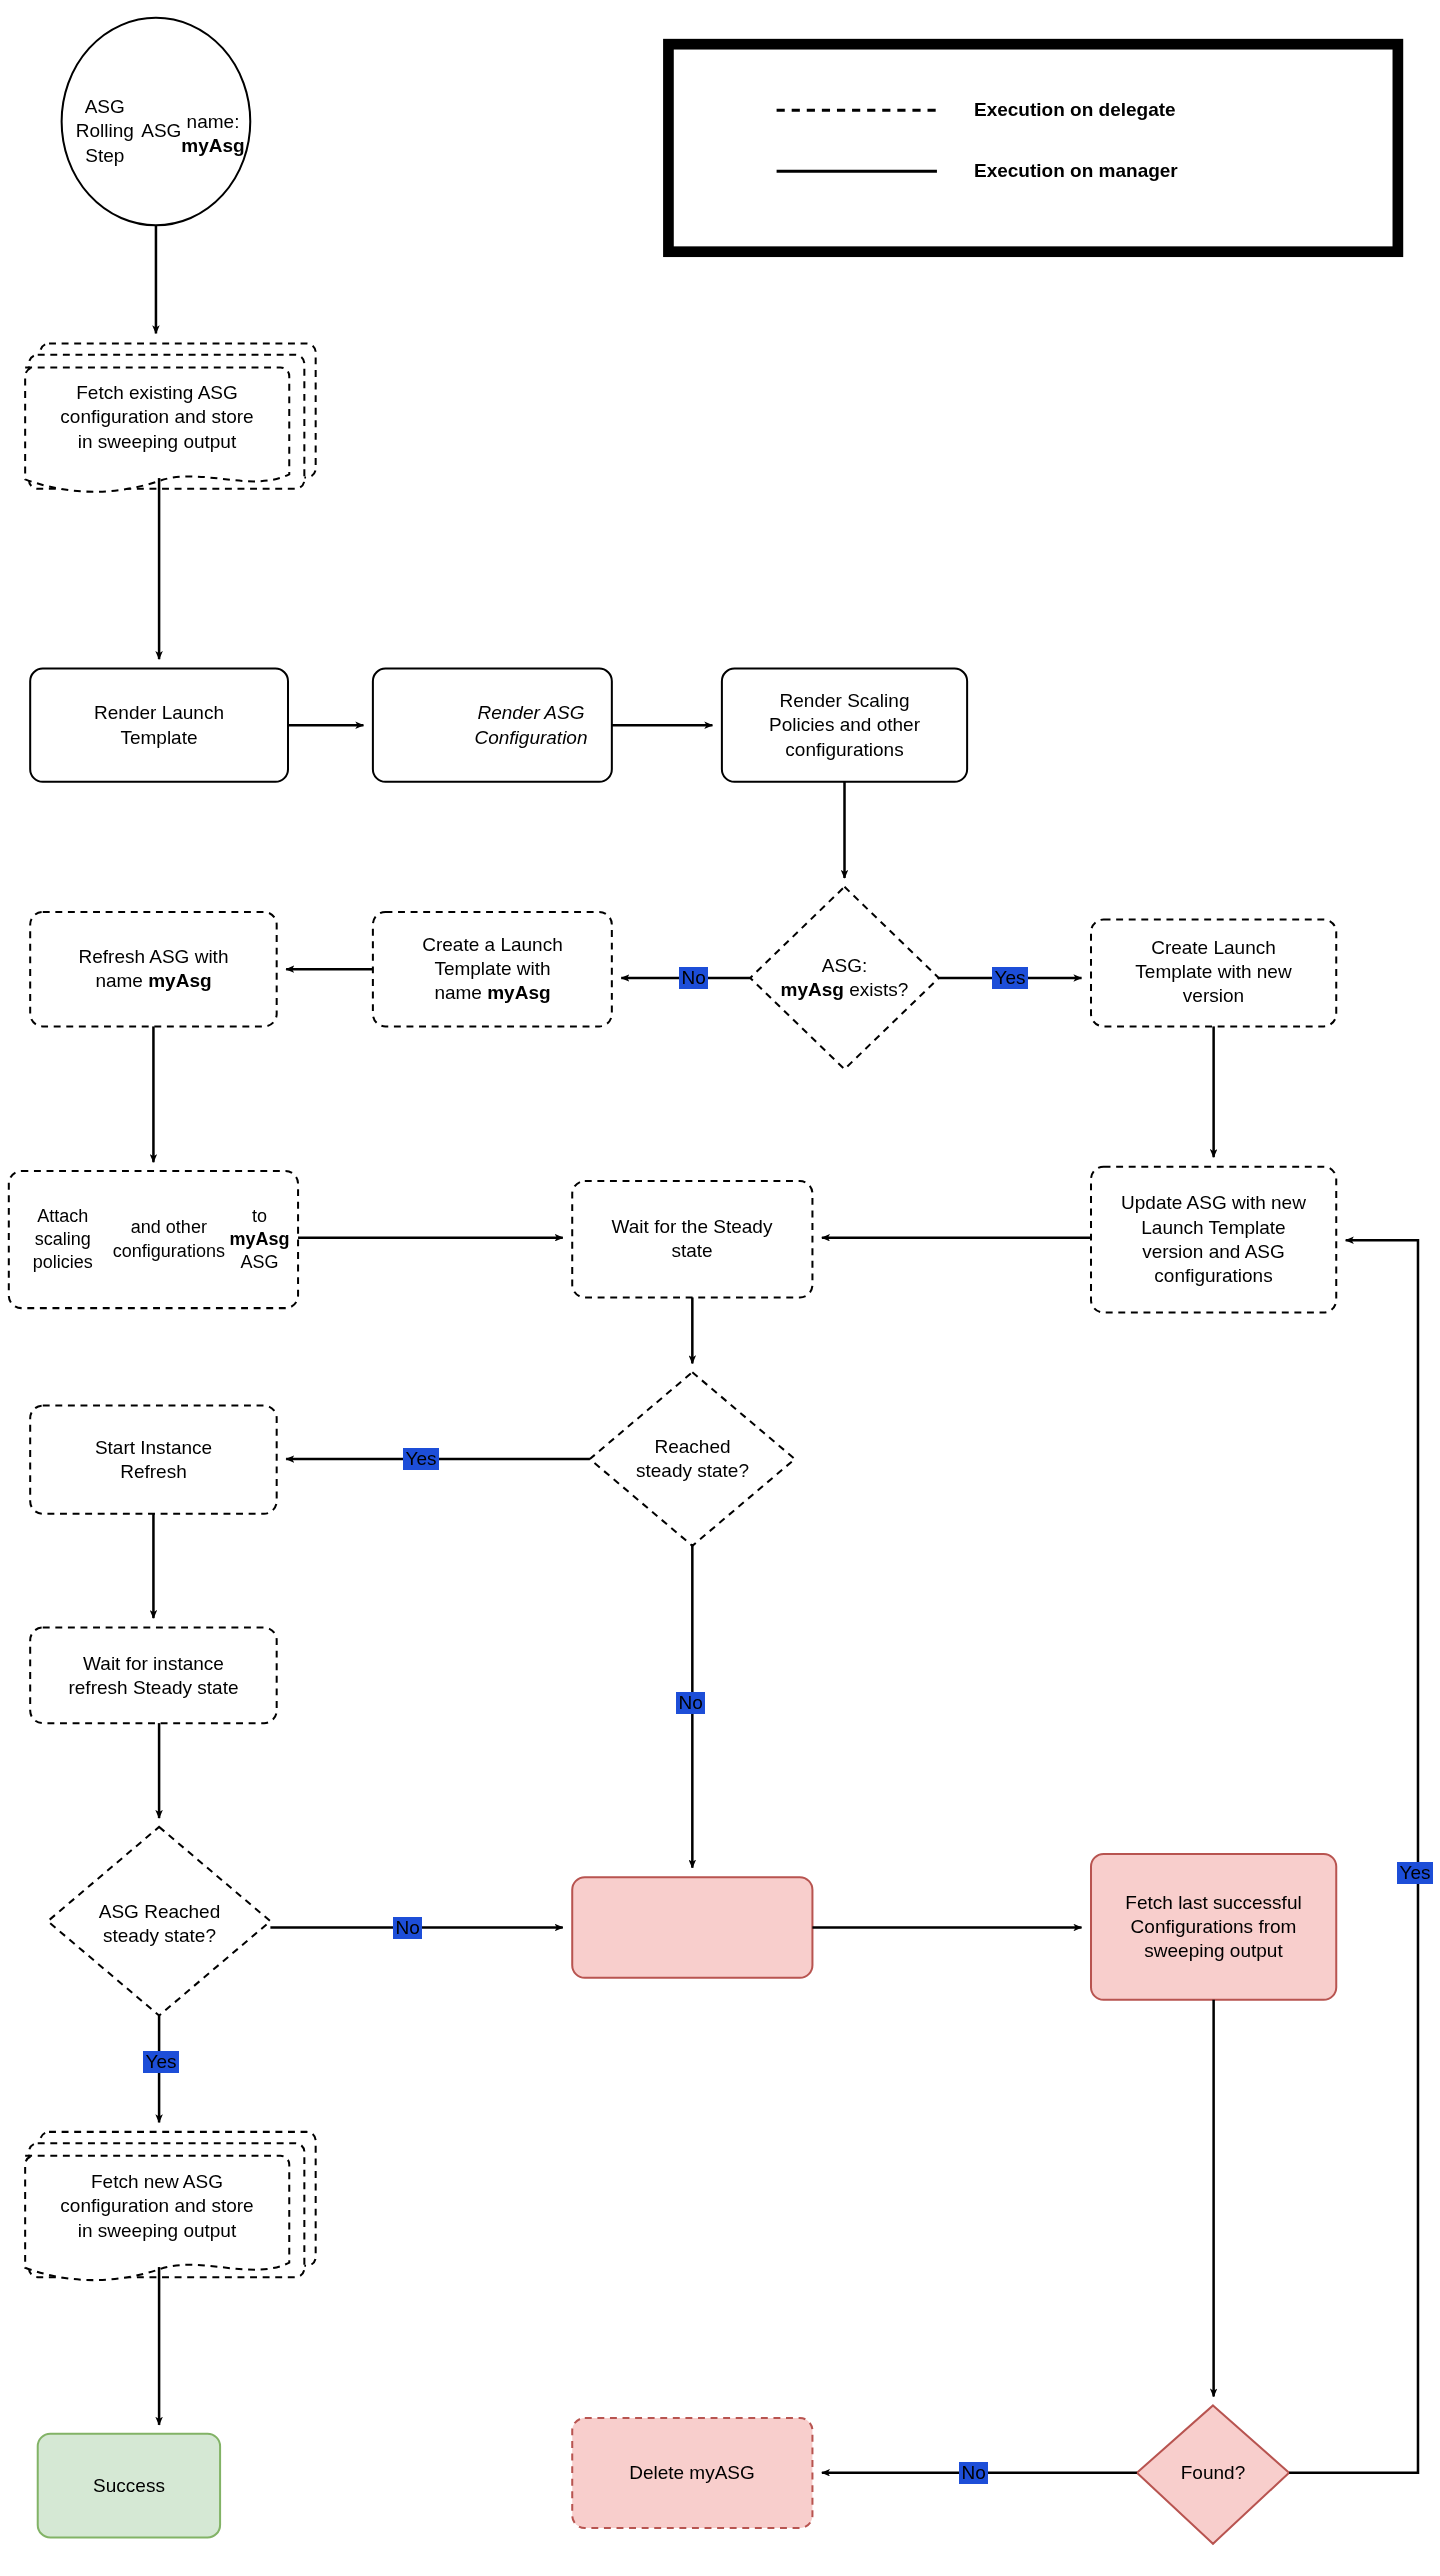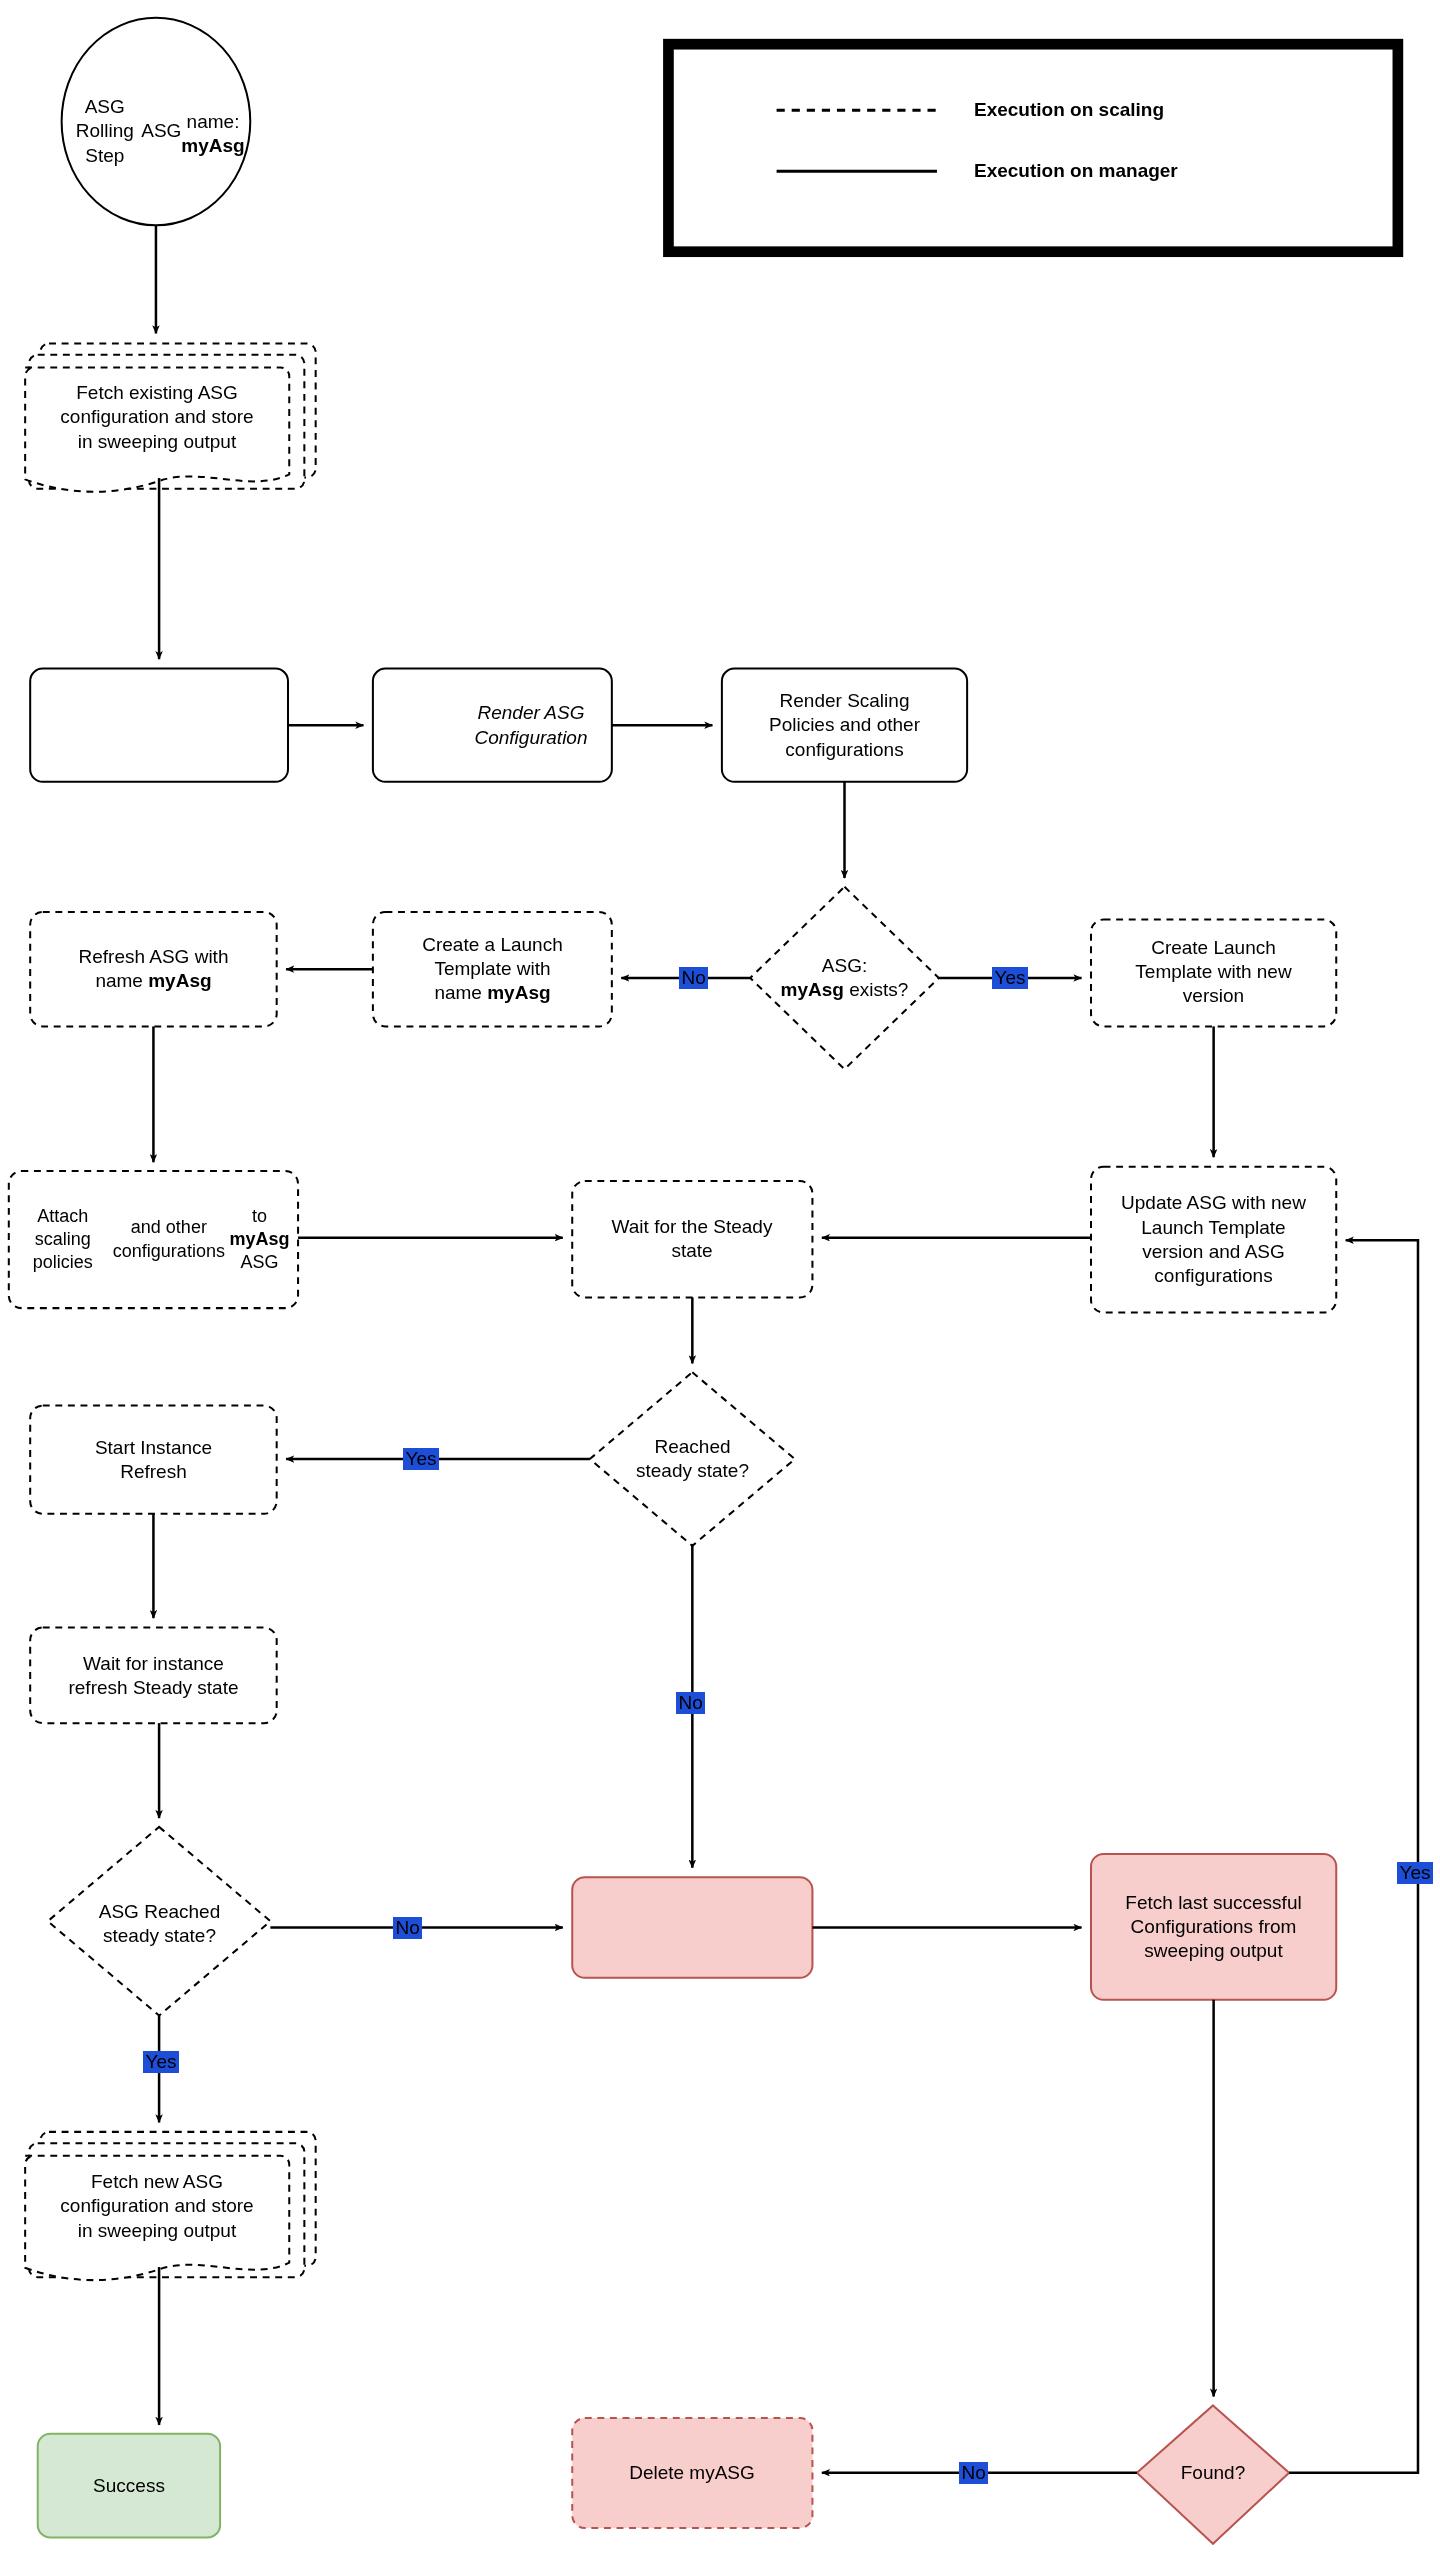--- a/index.html
+++ b/index.html
@@ -174,33 +174,35 @@
       <line x1="253" y1="3605" x2="253" y2="3856" marker-end="url(#arrow)"></line>
 
       <line x1="1930" y1="3180" x2="1930" y2="3811" marker-end="url(#arrow)"></line>
 
       <line x1="1808" y1="3932" x2="1307" y2="3932" marker-end="url(#arrow)"></line>
 
       <path d="M2050,3932 H2255 V1972 H2140" marker-end="url(#arrow)"></path>
     </g>
   </svg>
 
-  <div class="legend-label" style="left:974px; top:99px;">Execution on scaling</div>
+  <div class="legend-label" style="left:974px; top:99px;">Execution on delegate</div>
   <div class="legend-label" style="left:974px; top:160px;">Execution on manager</div>
 
   <div class="node-text" style="left:62px; top:72px; width:189px; height:119px; flex-direction:row;">
     <span>ASG Rolling Step</span>
     <span>ASG</span>
     <span style="margin-top:5px;"><span>name: </span><span class="bold">myAsg</span></span>
   </div>
 
   <div class="node-text" style="left:25px; top:367px; width:264px; height:101px;">Fetch existing ASG
 configuration and store
 in sweeping output</div>
 
+  <div class="node-text" style="left:30px; top:669px; width:258px; height:113px;">Render Launch
+Template</div>
   <div class="node-text" style="left:387px; top:669px; width:288px; height:113px;font-style:italic;">Render ASG
 Configuration</div>
   <div class="node-text" style="left:722px; top:669px; width:245px; height:113px;">Render Scaling
 Policies and other
 configurations</div>
 
   <div class="node-text" style="left:750px; top:931px; width:189px; height:94px; flex-direction:column;">
     <span>ASG:</span>
     <span><span class="bold">myAsg</span><span> exists?</span></span>
   </div>

